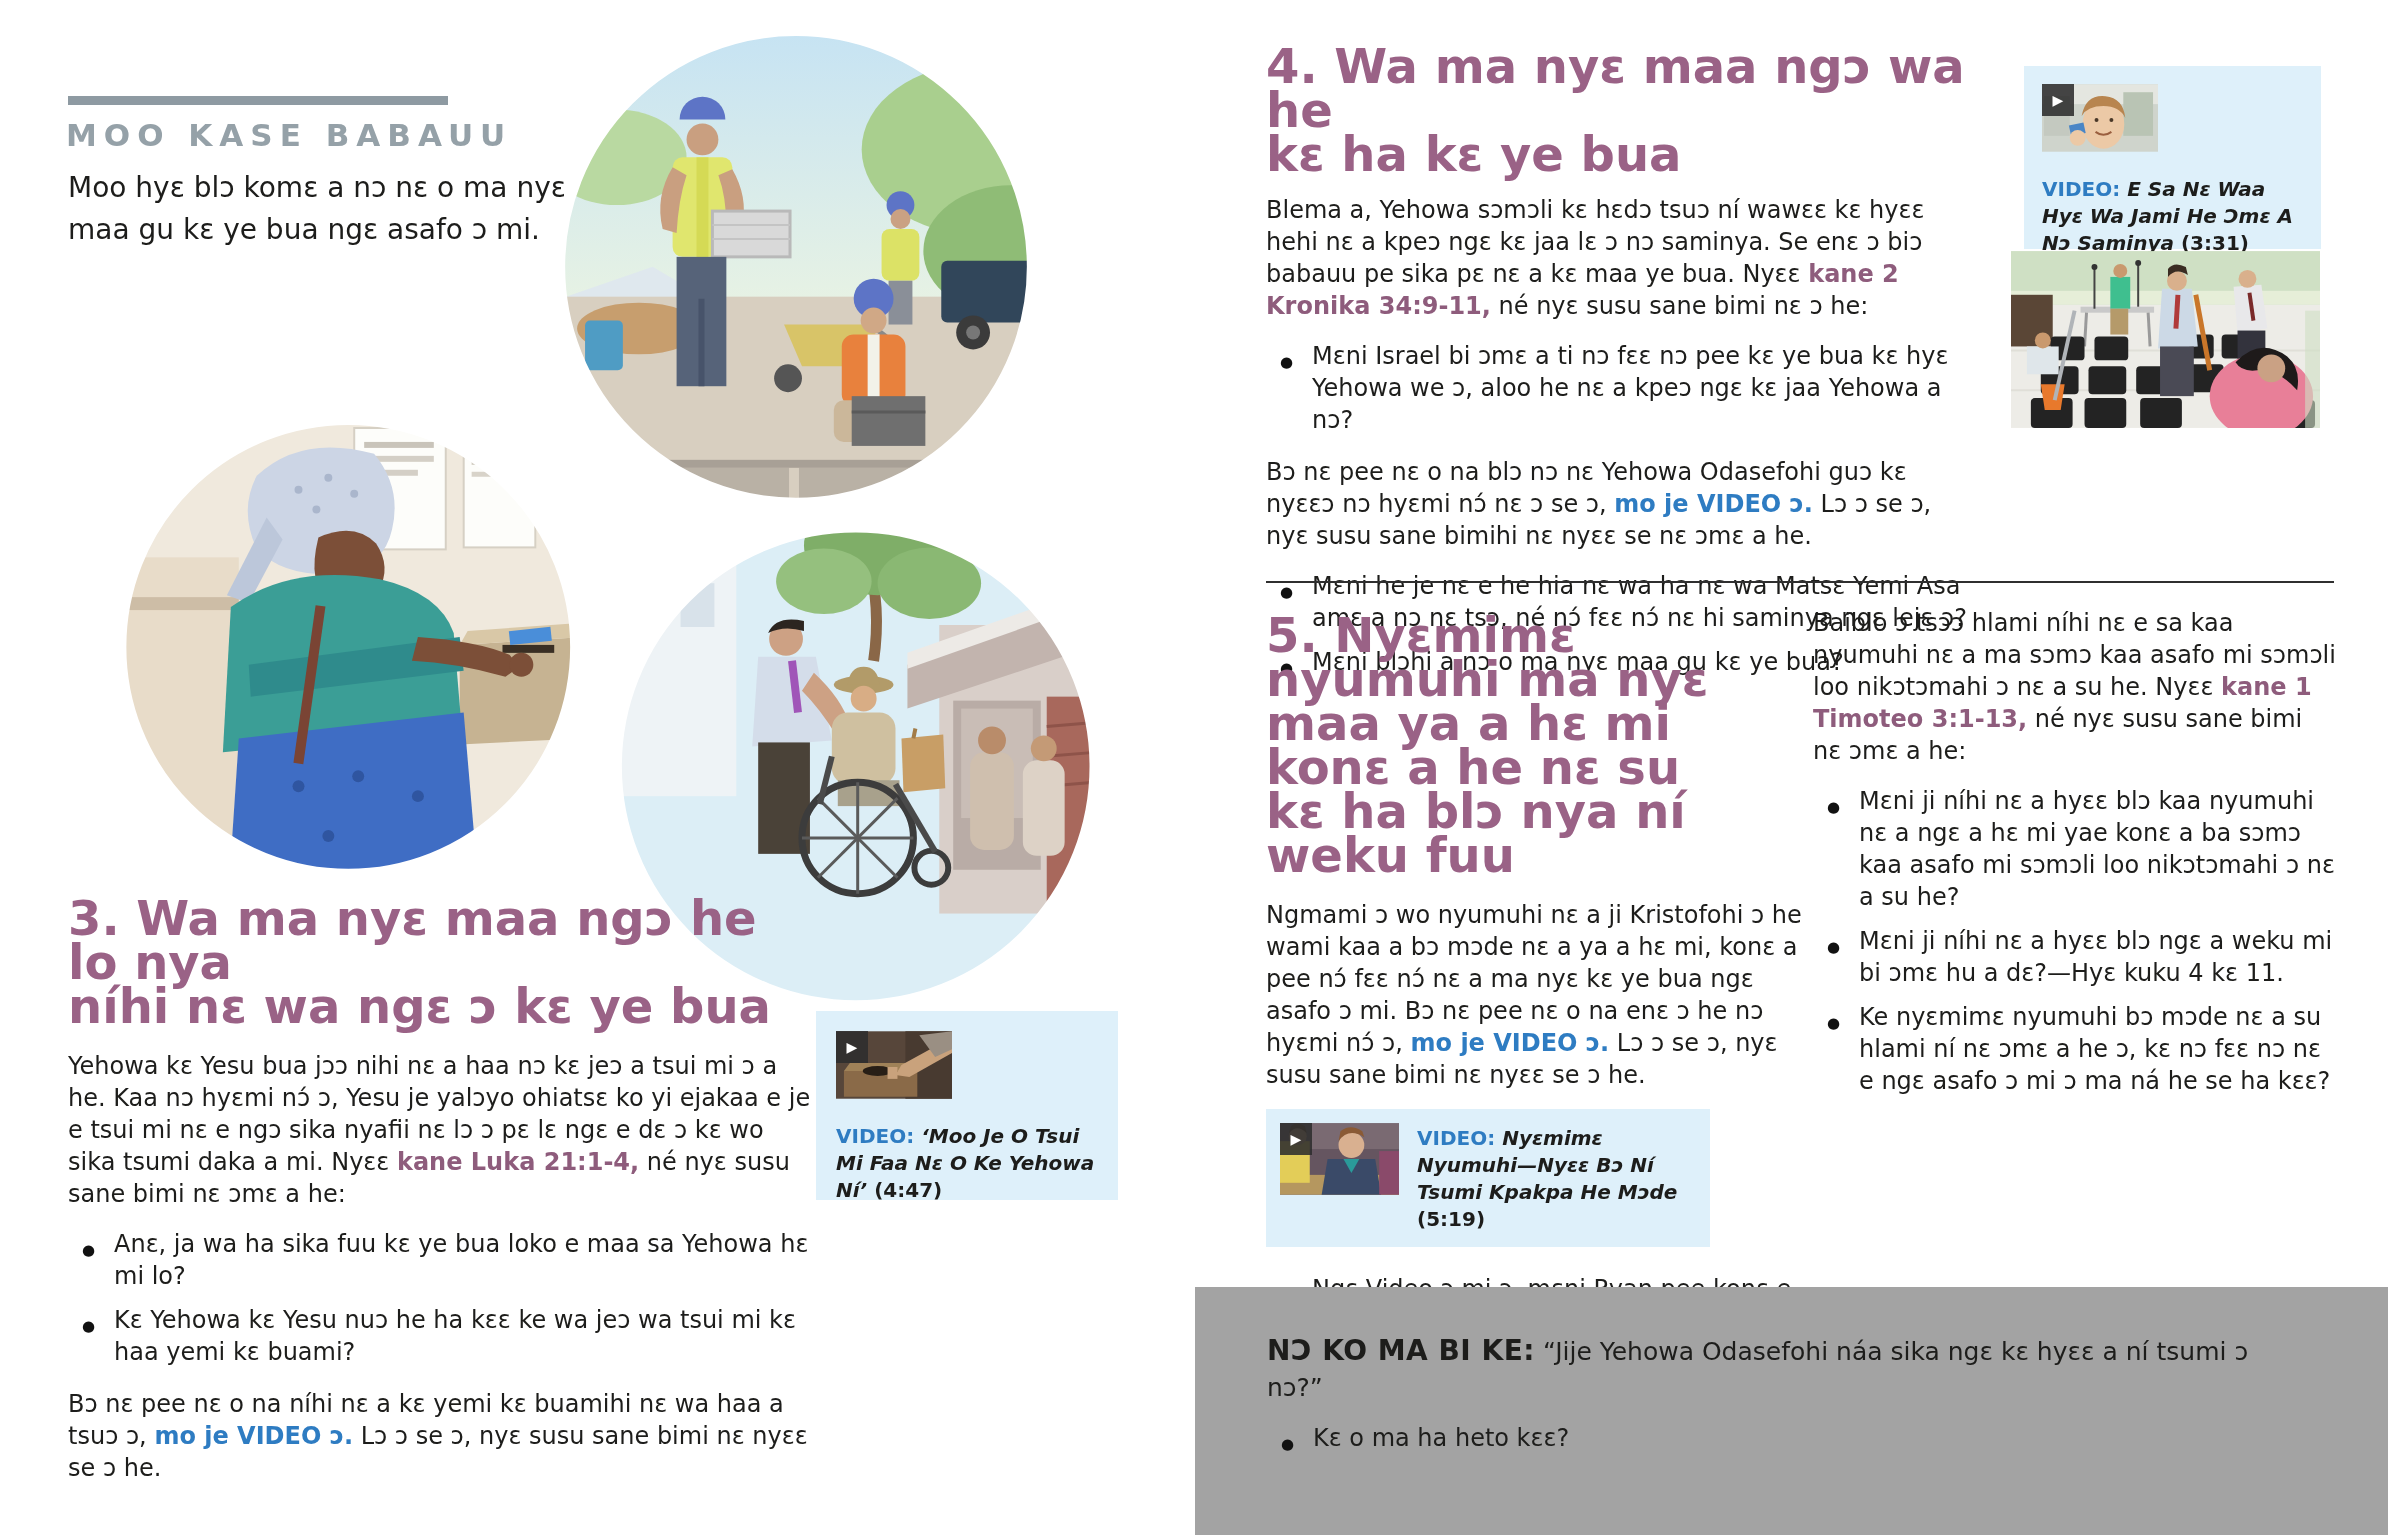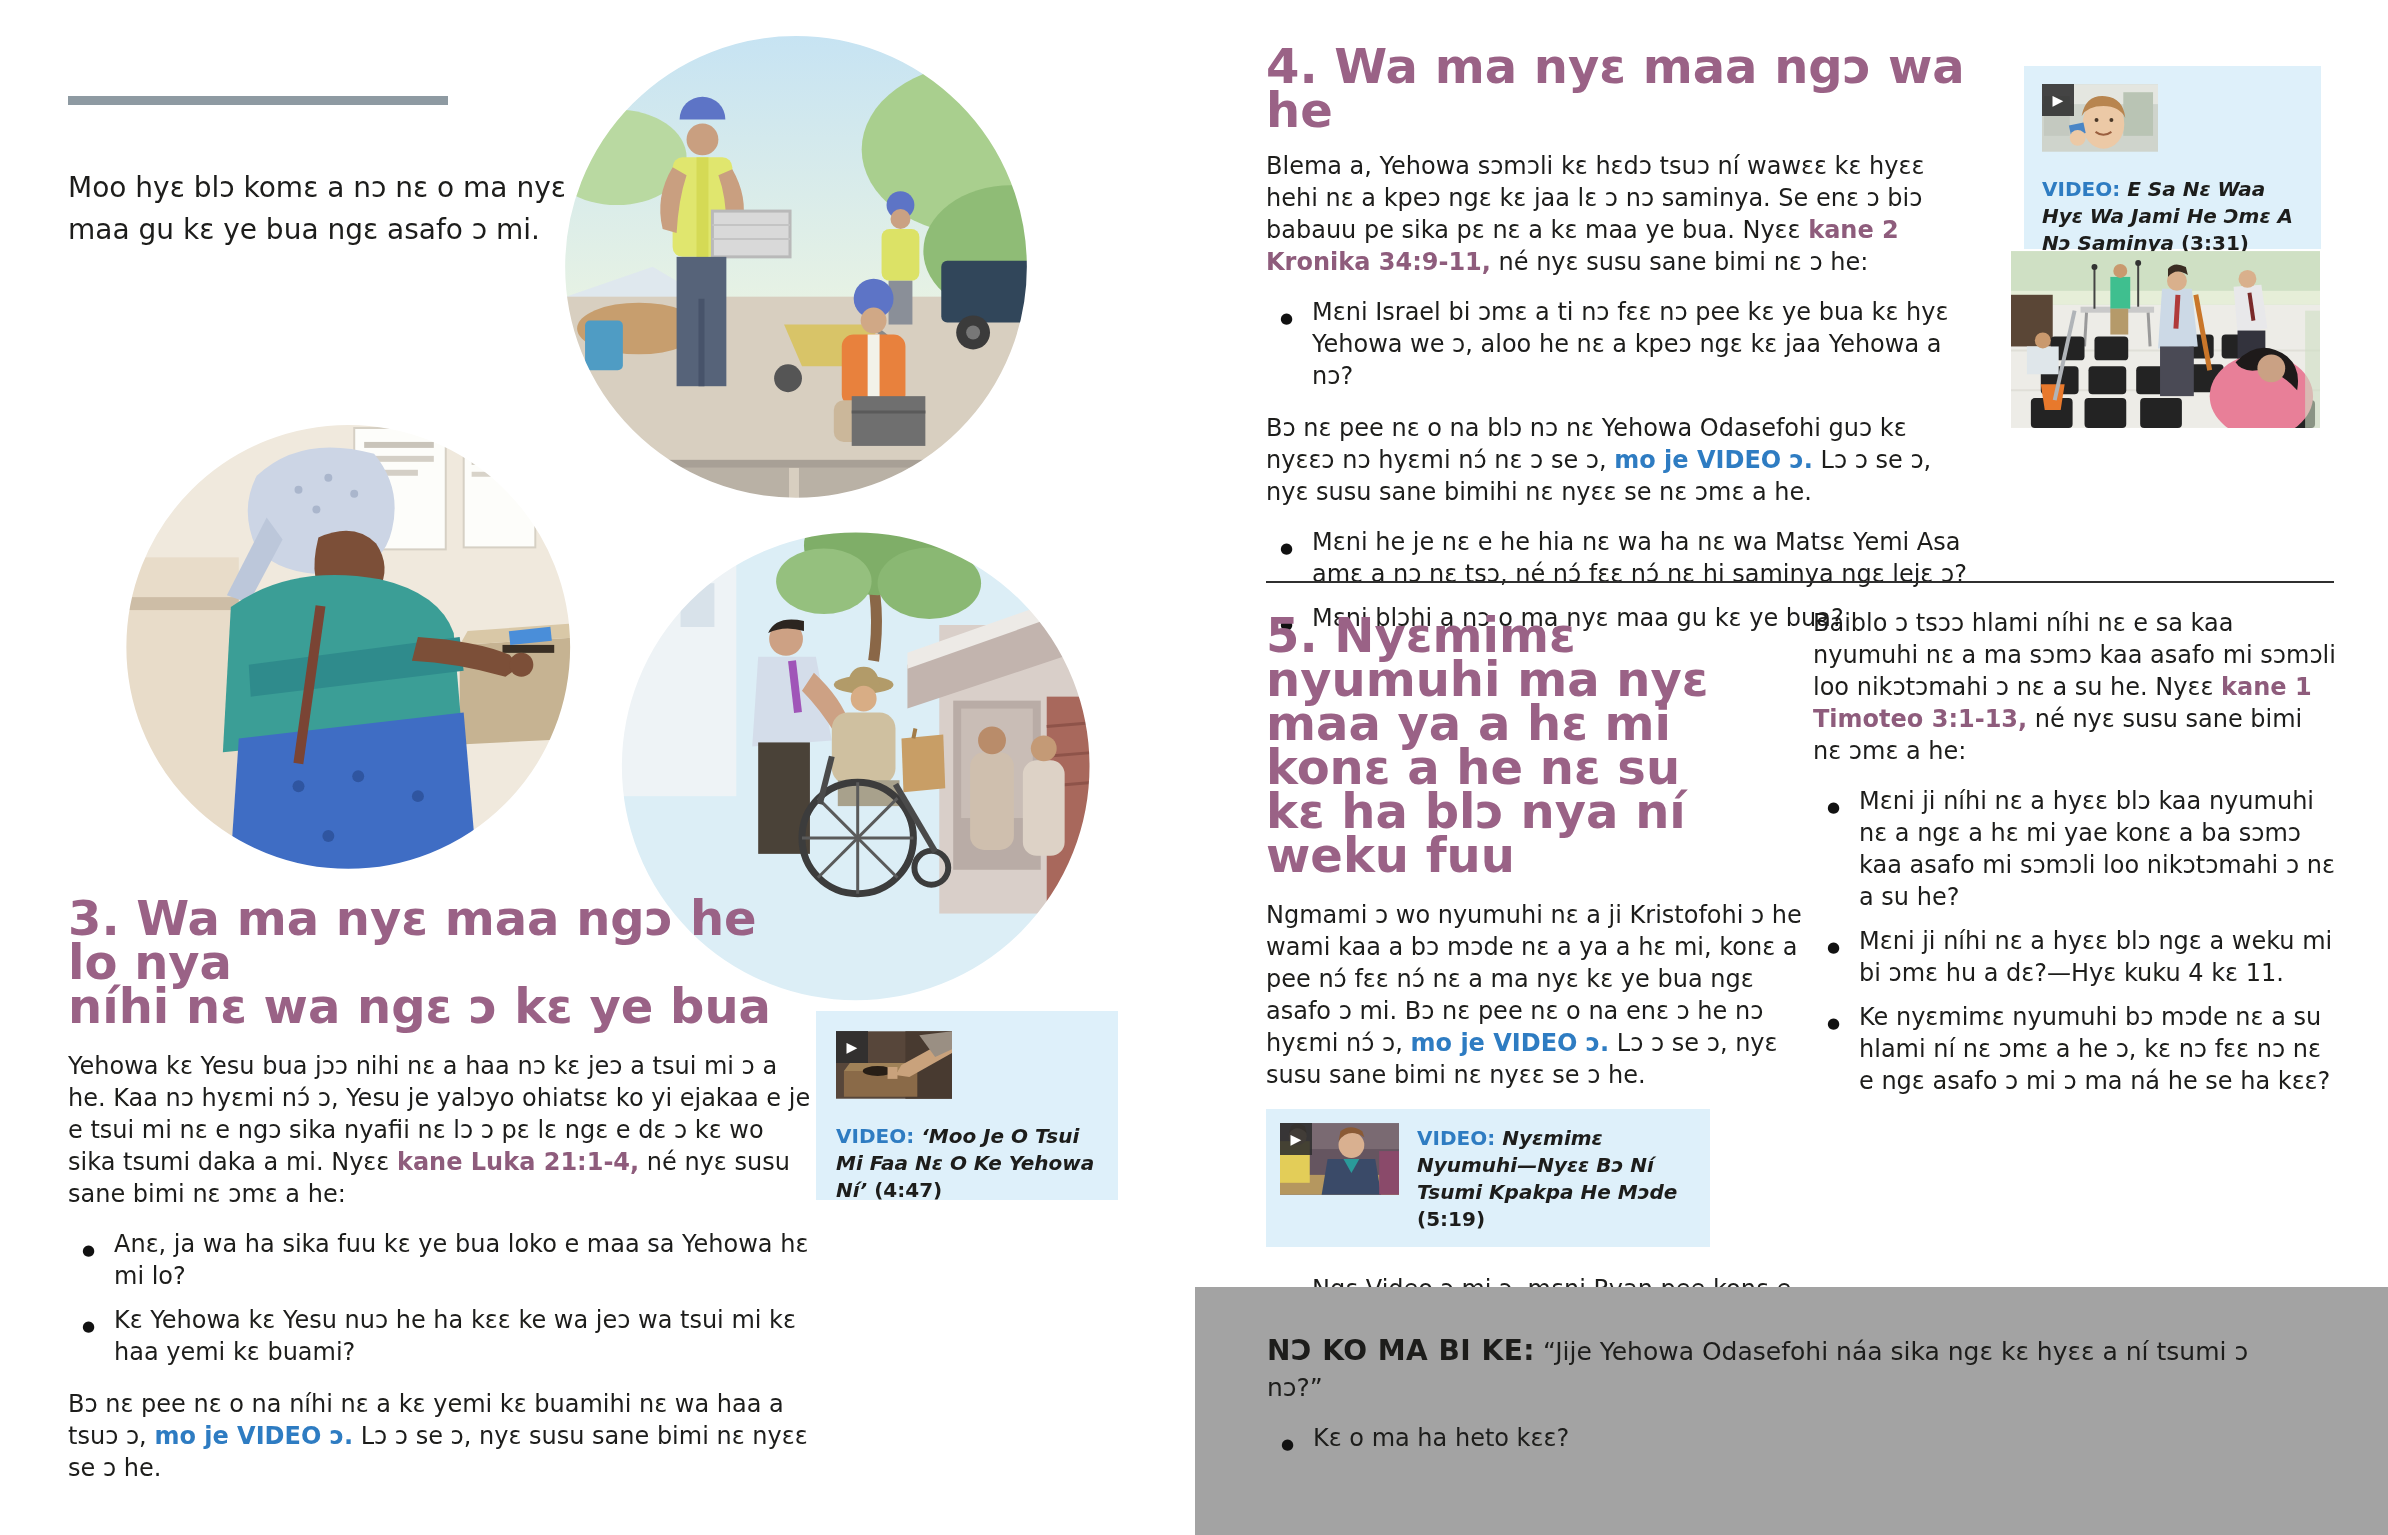--- a/index.html
+++ b/index.html
@@ -202,20 +202,21 @@
           <rect x="683" y="470" width="110" height="36"></rect>
         <rect x="803" y="470" width="110" height="36"></rect>
           <rect x="923" y="470" width="110" height="36"></rect>
       </g>
       <rect x="563" y="462" width="474" height="8" fill="#a8a096"></rect>
     </g>
     <circle cx="800" cy="268" r="237" fill="none" stroke="#ffffff" stroke-width="10"></circle>
   </svg>
 
   <div class="kicker-bar"></div>
+  <div class="kicker-title">MOO KASE BABAUU</div>
   <div class="intro">
     <div>Moo hyɛ blɔ komɛ a nɔ nɛ o ma nyɛ</div>
     <div>maa gu kɛ ye bua ngɛ asafo ɔ mi.</div>
   </div>
 
   <section class="s3">
     <h2 class="sec-h">
       <div>3. Wa ma nyɛ maa ngɔ he lo nya</div>
       <div>níhi nɛ wa ngɛ ɔ kɛ ye bua</div>
     </h2>
@@ -240,20 +241,21 @@
         <rect x="52" y="36" width="10" height="12" fill="#c9a27c"></rect>
       </svg>
       <span class="play">▶</span>
     </span>
     <div class="vcap"><span class="run-video">VIDEO:</span> <span class="vtitle">‘Moo Je O Tsui Mi Faa Nɛ O Ke Yehowa Ní’</span> <span>(4:47)</span></div>
   </aside>
 
   <section class="s4">
     <h2 class="sec-h">
       <div>4. Wa ma nyɛ maa ngɔ wa he</div>
+      <div>kɛ ha kɛ ye bua</div>
     </h2>
     <p class="body"><span>Blema a, Yehowa sɔmɔli kɛ hɛdɔ tsuɔ ní wawɛɛ kɛ hyɛɛ hehi nɛ a kpeɔ ngɛ kɛ jaa lɛ ɔ nɔ saminya. Se enɛ ɔ biɔ babauu pe sika pɛ nɛ a kɛ maa ye bua. Nyɛɛ </span><span class="run-scripture">kane 2 Kronika 34:9-11,</span><span> né nyɛ susu sane bimi nɛ ɔ he:</span></p>
     <ul class="q">
       <li>Mɛni Israel bi ɔmɛ a ti nɔ fɛɛ nɔ pee kɛ ye bua kɛ hyɛ Yehowa we ɔ, aloo he nɛ a kpeɔ ngɛ kɛ jaa Yehowa a nɔ?</li>
     </ul>
     <p class="body"><span>Bɔ nɛ pee nɛ o na blɔ nɔ nɛ Yehowa Odasefohi guɔ kɛ nyɛɛɔ nɔ hyɛmi nɔ́ nɛ ɔ se ɔ, </span><span class="run-video">mo je VIDEO ɔ.</span><span> Lɔ ɔ se ɔ, nyɛ susu sane bimihi nɛ nyɛɛ se nɛ ɔmɛ a he.</span></p>
     <ul class="q">
       <li>Mɛni he je nɛ e he hia nɛ wa ha nɛ wa Matsɛ Yemi Asa amɛ a nɔ nɛ tsɔ, né nɔ́ fɛɛ nɔ́ nɛ hi saminya ngɛ lejɛ ɔ?</li>
       <li>Mɛni blɔhi a nɔ o ma nyɛ maa gu kɛ ye bua?</li>
     </ul>

